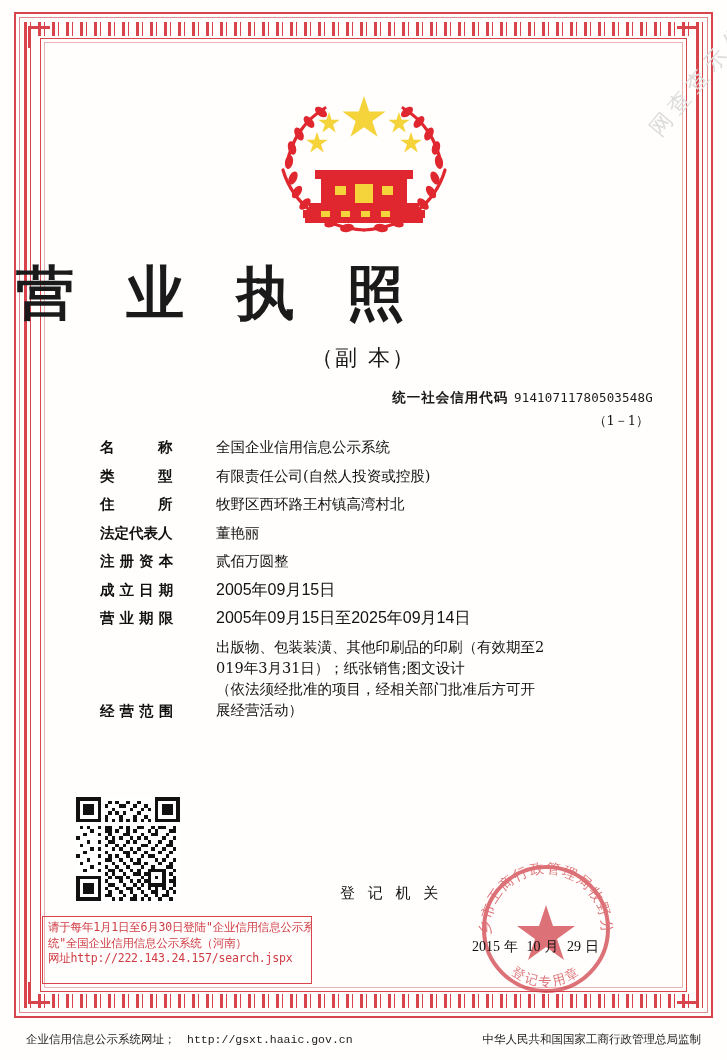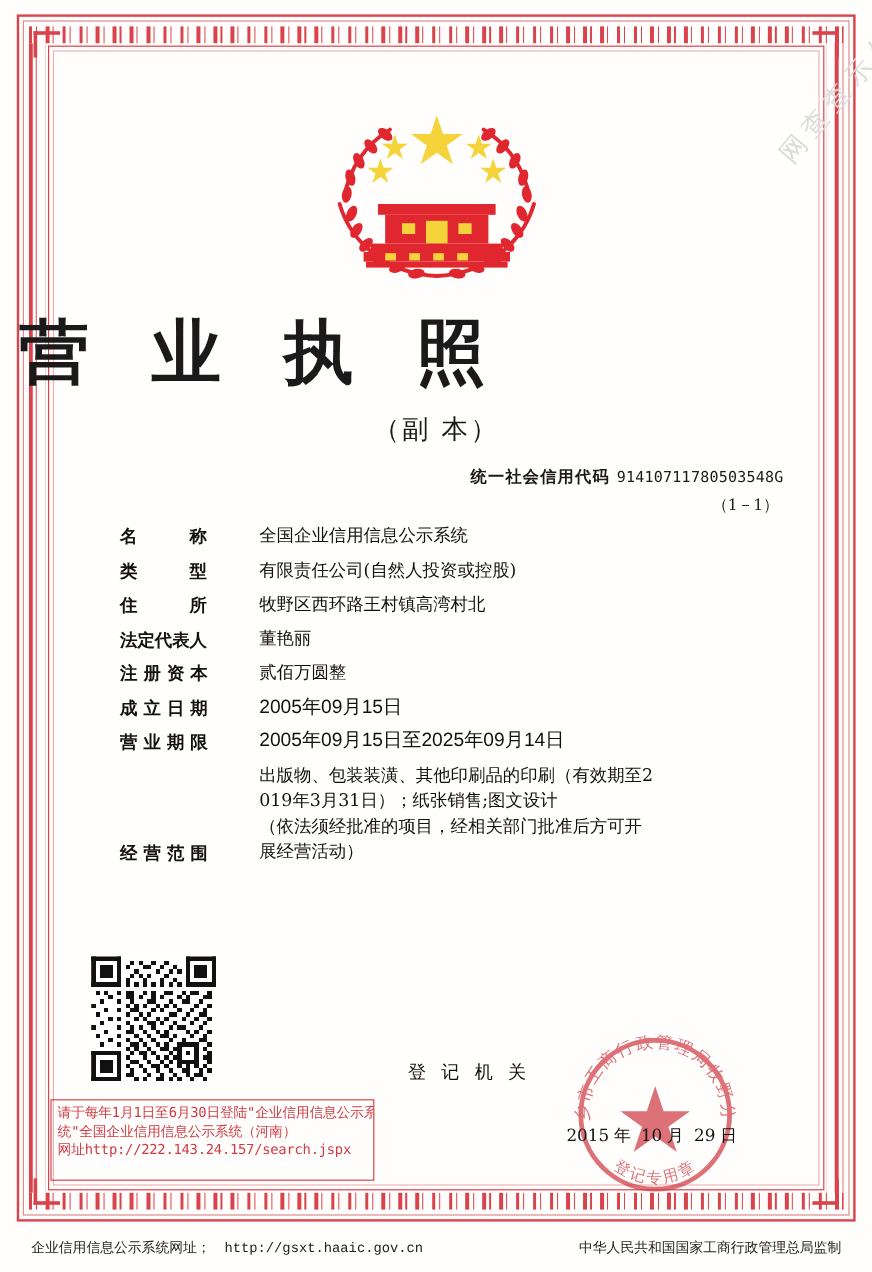--- a/index.html
+++ b/index.html
@@ -230,21 +230,21 @@
   }
   .reg-date {
     position: absolute;
     left: 470px;
     top: 938px;
     font-family: "DejaVu Serif", serif;
     font-size: 14px;
     color: #111;
     white-space: nowrap;
   }
-  .reg-date span { margin: 0 2px; }
+  .reg-date span { margin: 0 2px; font-family: Liberation Serif, serif; }
 
   
   .seal {
     position: absolute;
     left: 470px;
     top: 853px;
     width: 152px;
     height: 152px;
     opacity: .72;
   }

